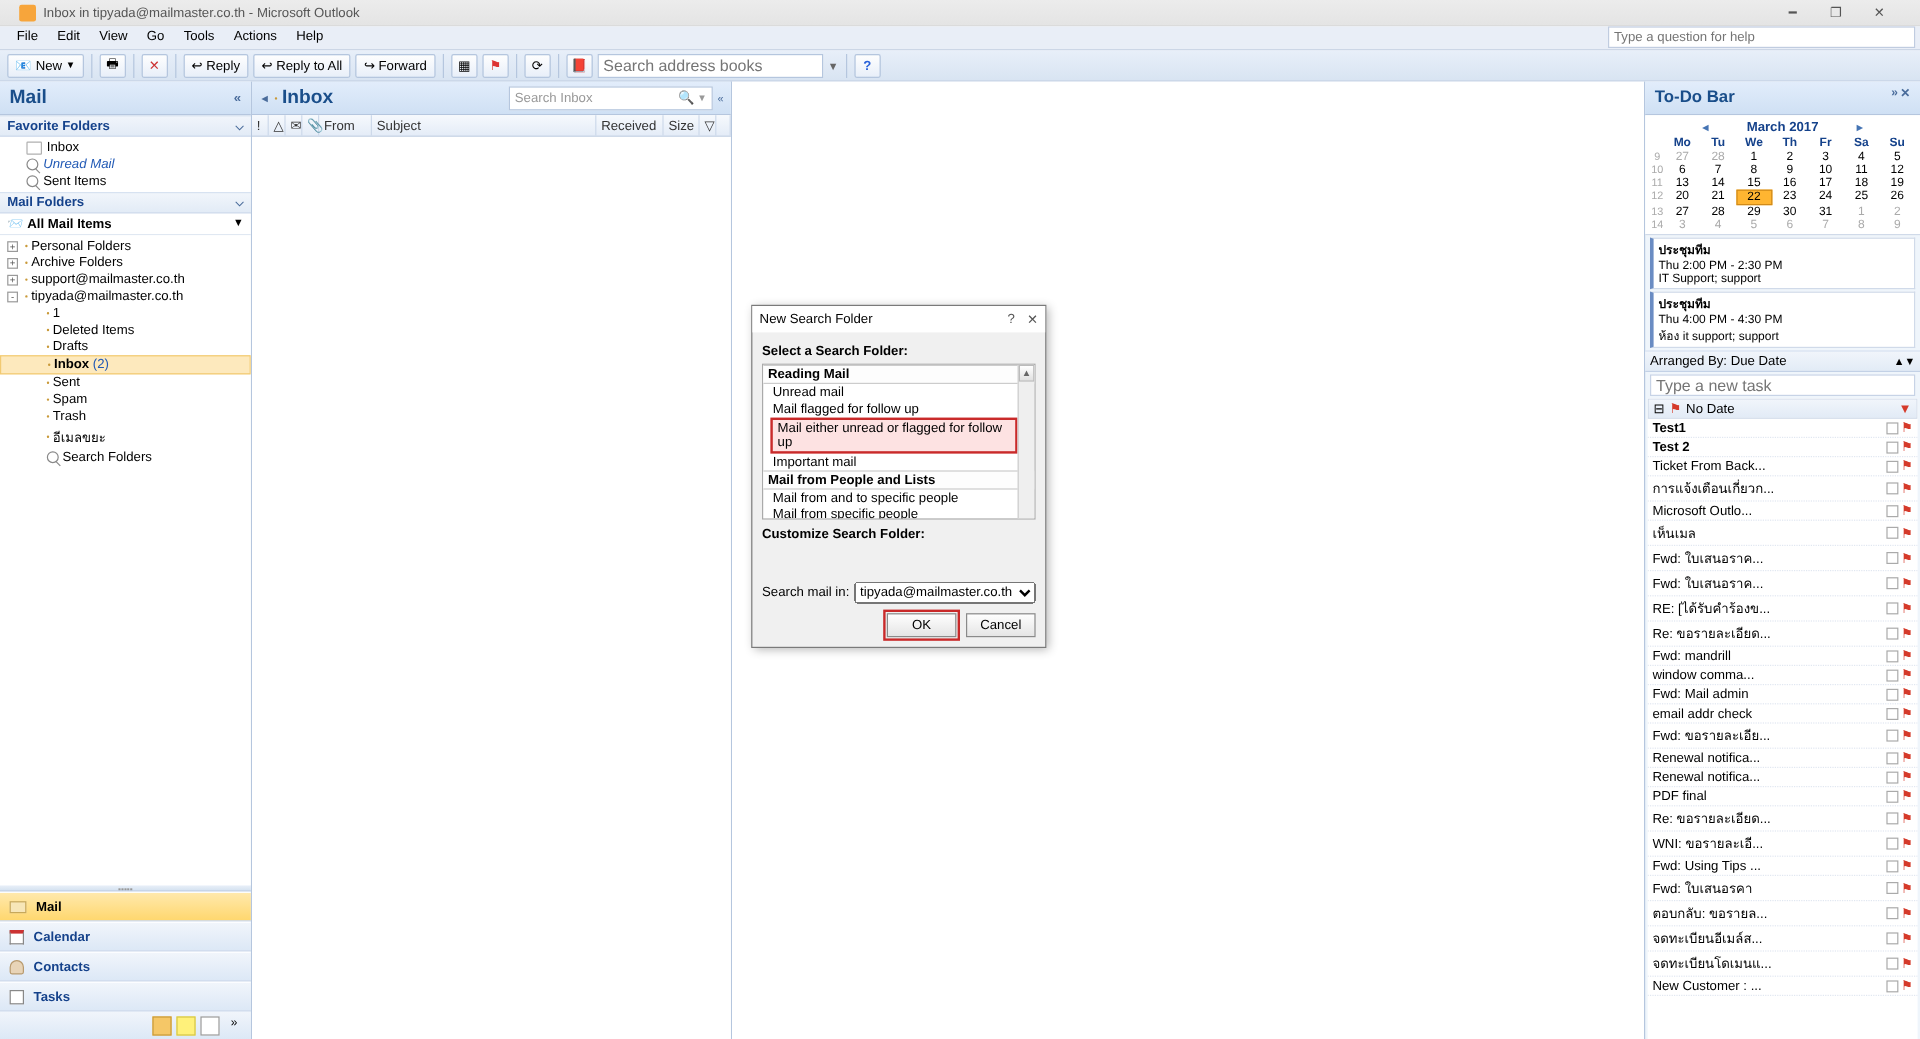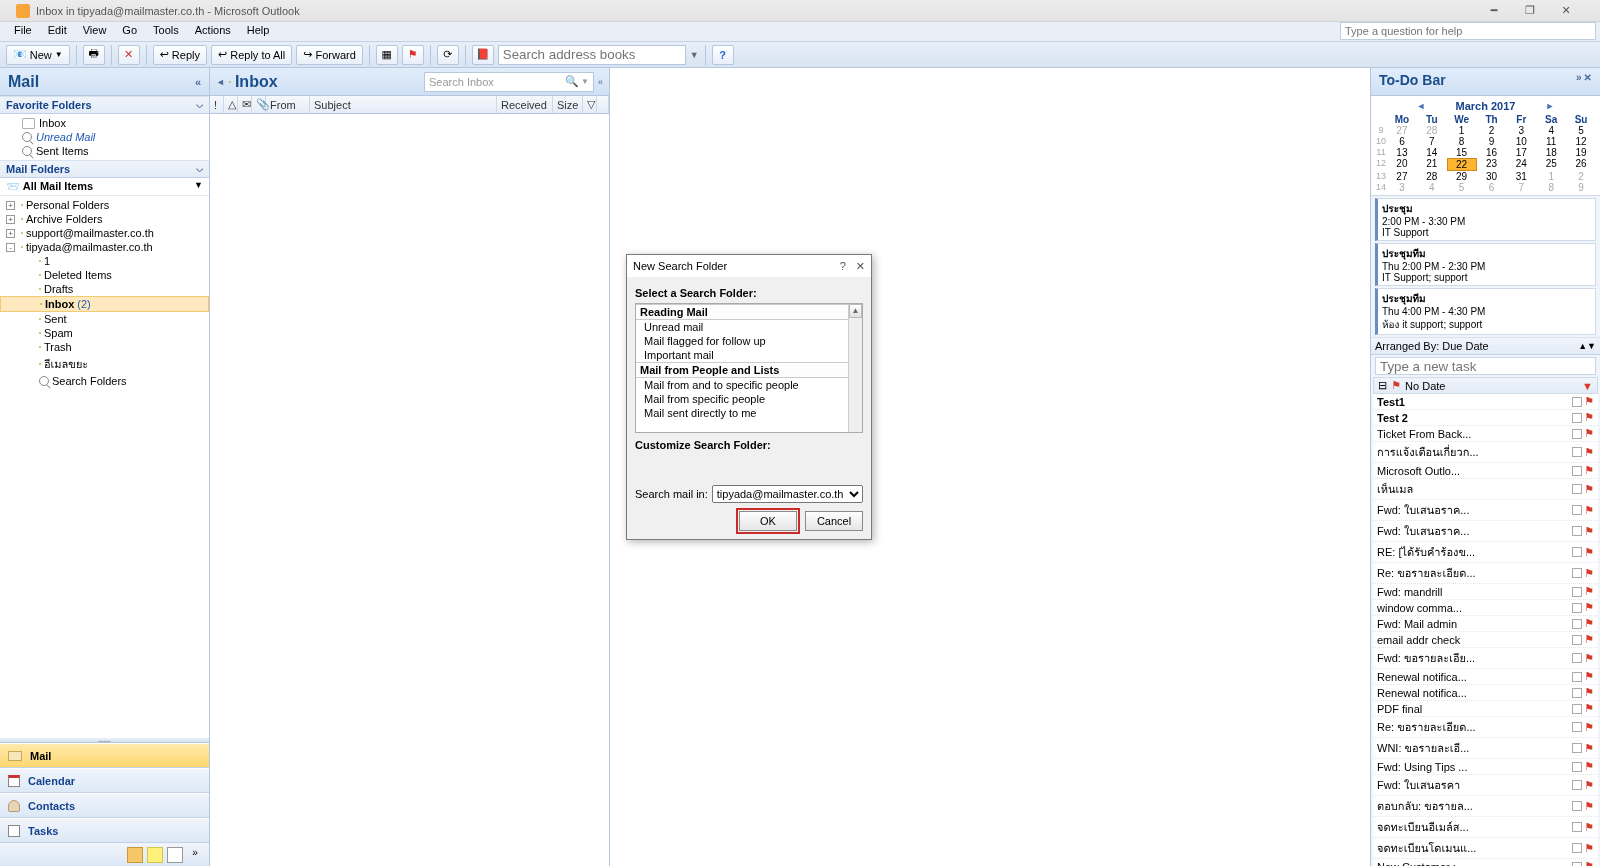--- a/index.html
+++ b/index.html
@@ -412,21 +412,20 @@
           <div class="od">3</div>
           <div class="od">4</div>
           <div class="od">5</div>
           <div class="od">6</div>
           <div class="od">7</div>
           <div class="od">8</div>
           <div class="od">9</div>
         </div>
     </div>
     <div id="appts">
-        <div class="appt"><b>ประชุม</b>2:00 PM - 3:30 PM<br>IT Support</div>
         <div class="appt"><b>ประชุมทีม</b>Thu 2:00 PM - 2:30 PM<br>IT Support; support</div>
         <div class="appt"><b>ประชุมทีม</b>Thu 4:00 PM - 4:30 PM<br>ห้อง it support; support</div>
       </div>
     <div class="arr">
         <span>Arranged By: Due Date</span>
         <span class="dd">▲▼</span>
       </div>
     <input class="newtask" placeholder="Type a new task" style="">
     <div class="tasks">
       <div class="tk-h">
@@ -579,20 +578,21 @@
         <span>✕</span>
       </div>
     </div>
   <div class="dlg-b">
     <div class="dlg-lbl"><b>Select a Search Folder:</b></div>
     <div class="dlg-list">
       <div id="dlg-items">
           <div class="dlg-li hdr">Reading Mail</div>
           <div class="dlg-li">Unread mail</div>
           <div class="dlg-li">Mail flagged for follow up</div>
+          <div class="dlg-li sel">Mail either unread or flagged for follow up</div>
           <div class="dlg-li">Important mail</div>
           <div class="dlg-li hdr">Mail from People and Lists</div>
           <div class="dlg-li">Mail from and to specific people</div>
           <div class="dlg-li">Mail from specific people</div>
           <div class="dlg-li">Mail sent directly to me</div>
         </div>
       <div class="dlg-scroll">
           <div class="sbtn">▲</div>
           <div style="height:114px"></div>
           <div class="sbtn">▼</div>

